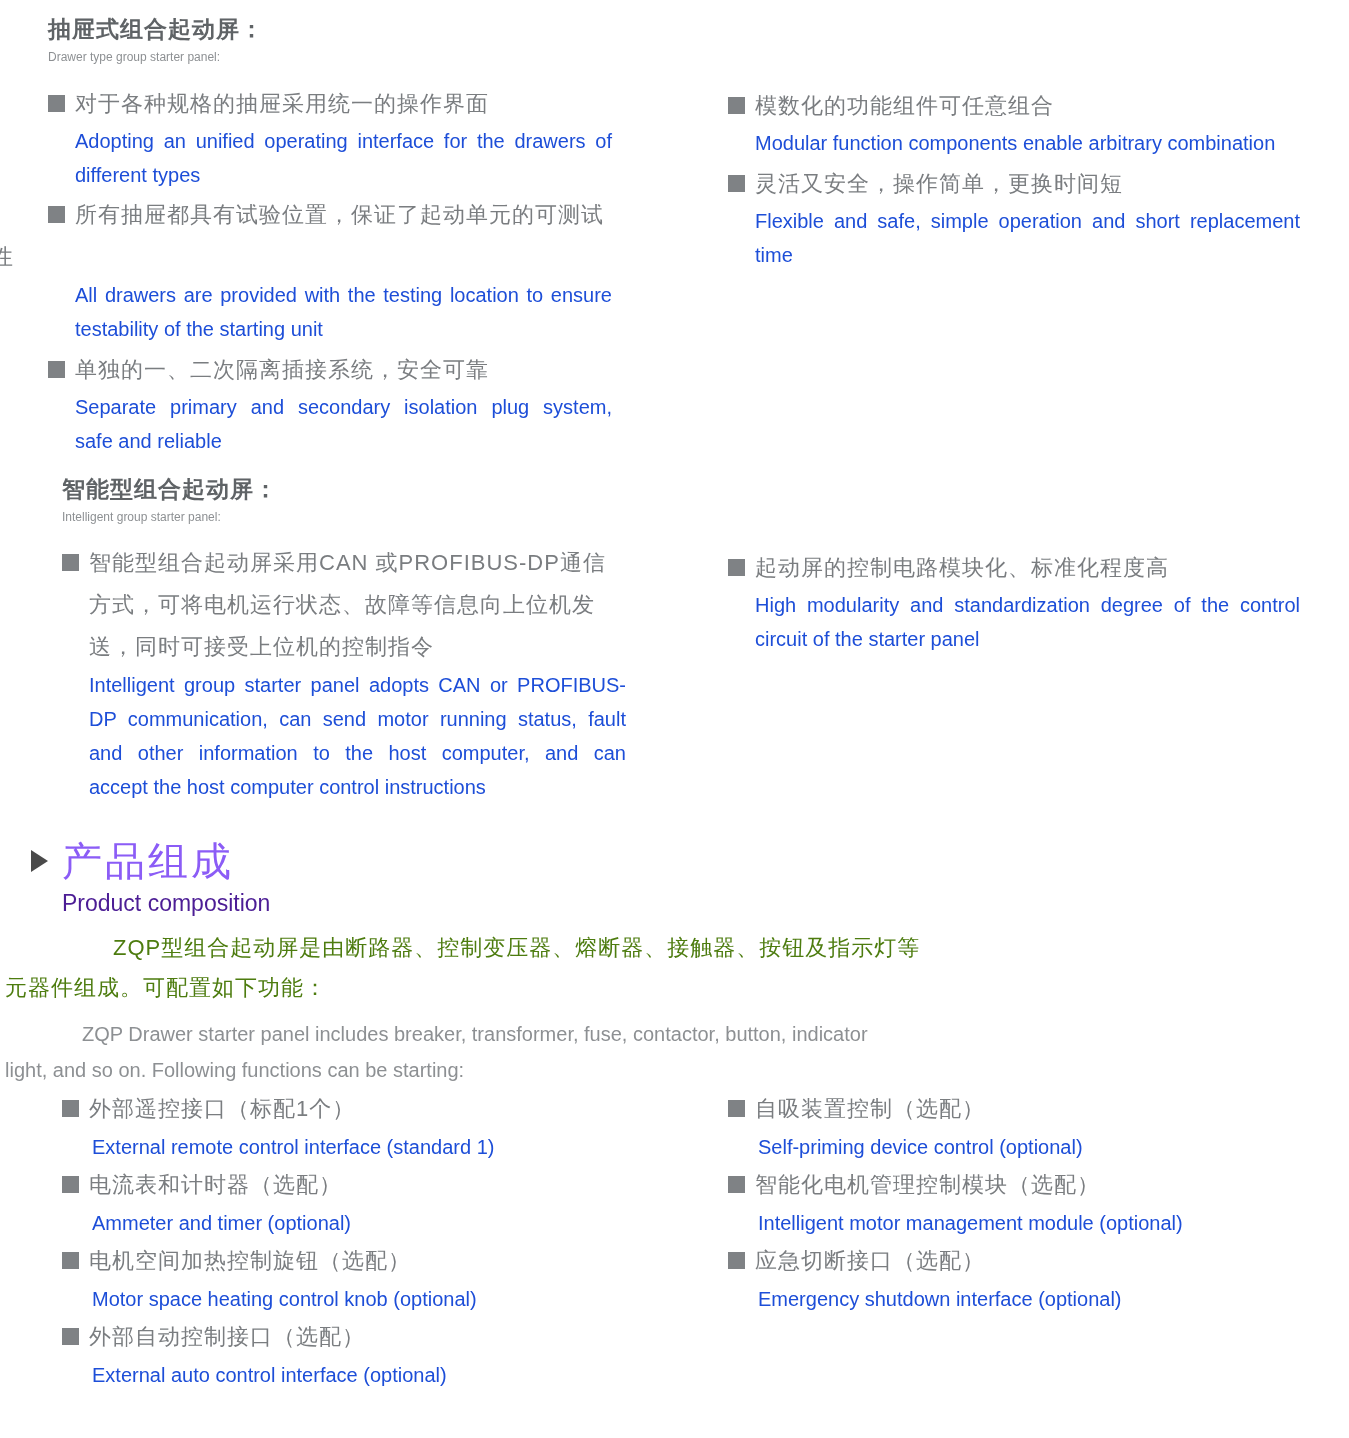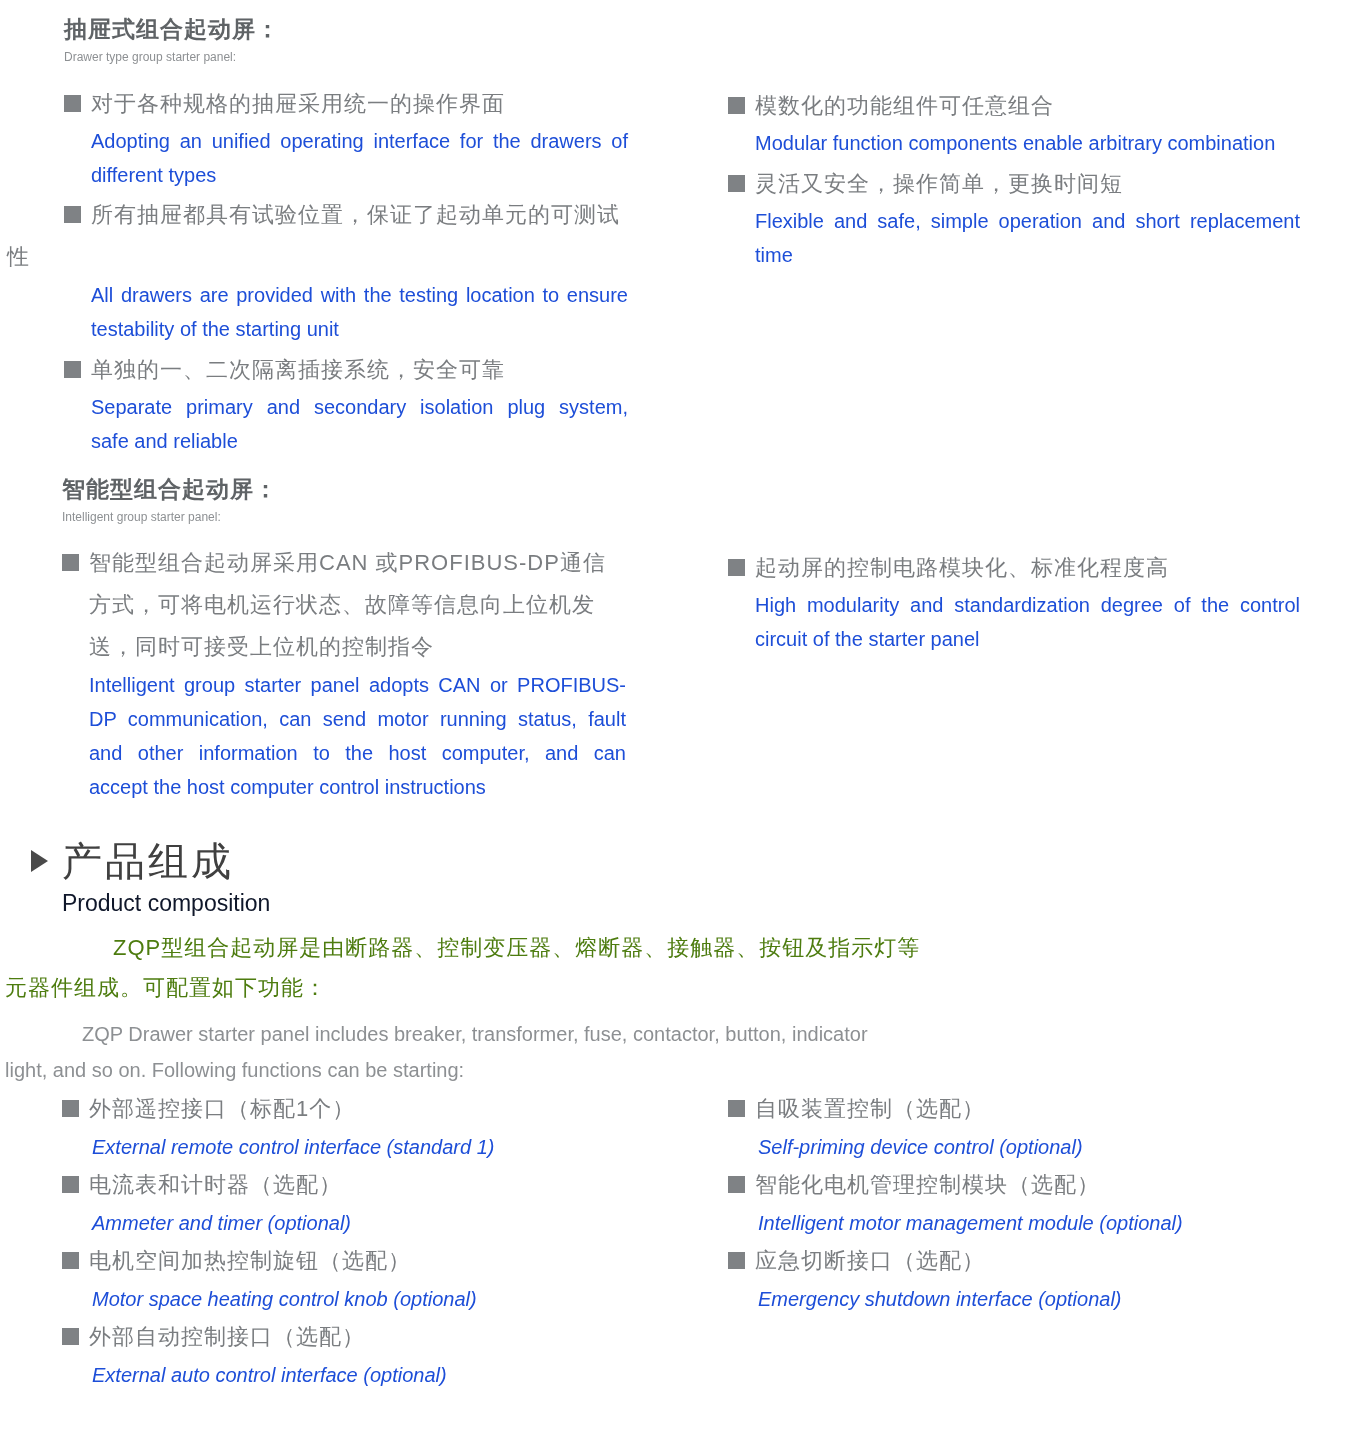--- a/index.html
+++ b/index.html
@@ -24,41 +24,41 @@
   .zh-outdent{margin-left:-57px;}       
 
   
   .en-block{padding-left:27px;width:537px;}
   .en-line{font-size:20px;color:#1d4ed8;line-height:34px;}
   .j{text-align:justify;text-align-last:justify;}
 
   
   .big-head{display:flex;align-items:center;}
   .tri{width:0;height:0;border-left:17px solid #4a4a4a;border-top:11px solid transparent;border-bottom:11px solid transparent;margin-right:14px;}
-  .big-head-zh{font-size:40px;color:#404040;letter-spacing:3px;font-weight:500;line-height:46px;}
-  .big-head-en{font-size:23px;color:#0f172a;line-height:30px;margin-top:4px;padding-left:31px;}
+  .big-head-zh{font-size:40px;color:#8b5cf6;letter-spacing:3px;font-weight:500;line-height:46px;}
+  .big-head-en{font-size:23px;color:#4c1d95;line-height:30px;margin-top:4px;padding-left:31px;}
 
   
   .para-line-zh{font-size:22px;color:#4d7c0f;letter-spacing:1px;line-height:40px;white-space:nowrap;}
   .para-line-en{font-size:20px;color:#8d9093;line-height:36px;white-space:nowrap;}
   .ind-zh{padding-left:108px;}
   .ind-en{padding-left:77px;}
   .para-gap{height:8px;}
 
   
   .feat .zh-line{line-height:38px;}
-  .feat .en-line{line-height:38px;white-space:nowrap;font-style:italic;}
+  .feat .en-line{line-height:38px;white-space:nowrap;}
   .feat .en-block{width:auto;padding-left:30px;}
 </style>
 </head>
 <body>
 
 <div class="page">
 
-  <div class="abs" style="left:64px;top:14px;width:575px;">
+  <div class="abs" style="left:48px;top:14px;width:575px;">
     <div class="sec-title-zh">抽屉式组合起动屏：</div>
     <div class="sec-title-en">Drawer type group starter panel:</div>
 
     <div style="margin-top:14px;">
       <div class="zh-line"><span class="sq"></span><span>对于各种规格的抽屉采用统一的操作界面</span></div>
       <div class="en-block">
         <div class="en-line j">Adopting an unified operating interface for the drawers of</div>
         <div class="en-line">different types</div>
       </div>
     </div>

